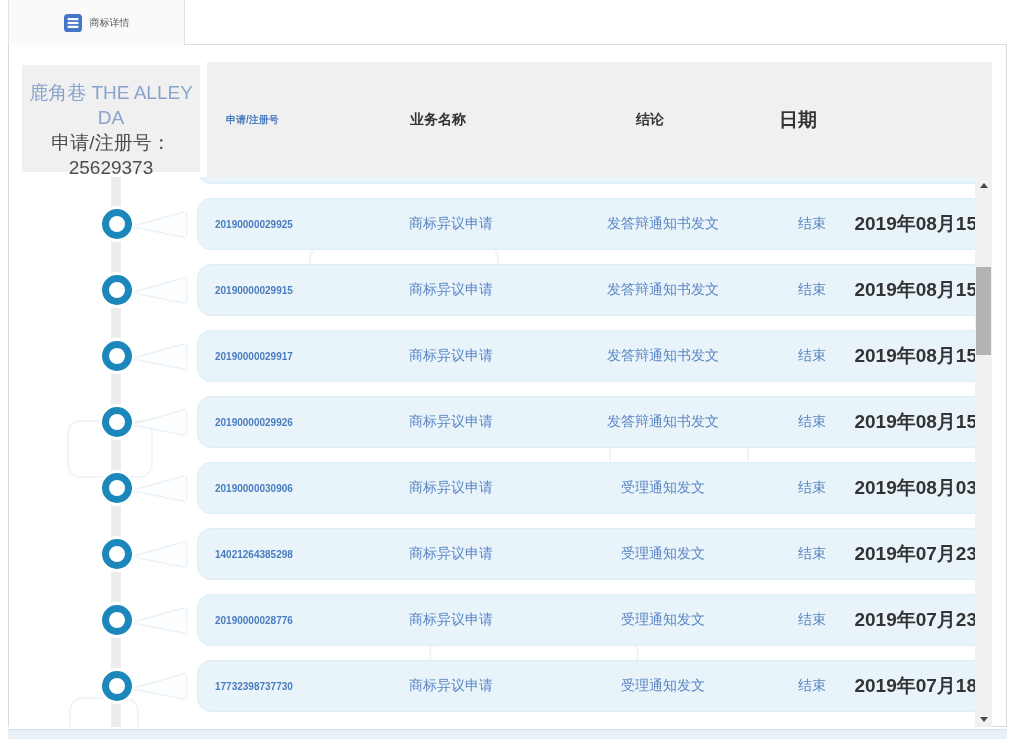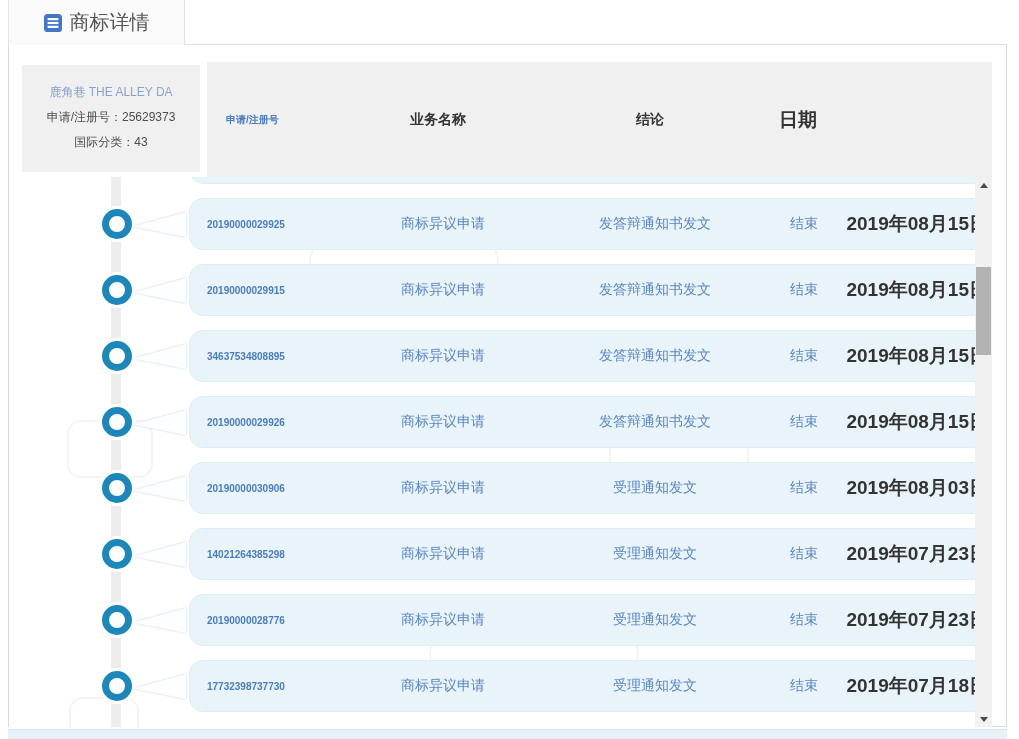--- a/index.html
+++ b/index.html
@@ -4,56 +4,56 @@
 <style>
   * { margin:0; padding:0; box-sizing:border-box; }
   html,body { width:1019px; height:739px; background:#ffffff; overflow:hidden;
               font-family:"Liberation Sans","DejaVu Sans",sans-serif; }
   .stage { position:relative; width:1019px; height:739px; background:#fff; }
 
   
   .tabbar { position:absolute; left:8px; top:0; width:999px; height:45px;
             border-bottom:1px solid #dcdcdc; background:#fff; }
   .tab { position:absolute; top:0; height:45px; display:flex; align-items:center;
-         justify-content:center; gap:8px; font-size:20px; color:#555; cursor:pointer; }
+         justify-content:center; gap:8px; font-size:10px; color:#555; cursor:pointer; }
   .tab-inactive { left:0; width:177px; background:#fafafa;
                   border-left:1px solid #e3e3e3; border-right:1px solid #e3e3e3; }
   .tab-active { left:177px; width:185px; background:#ffffff; height:46px;
                 border-left:1px solid #dcdcdc; border-right:1px solid #dcdcdc;
                 border-top:3px solid #4377c6; z-index:2; }
   .tab-icon { width:18px; height:18px; flex:0 0 auto; }
 
   
   .panel { position:absolute; left:8px; top:45px; width:999px; height:682px;
            background:#fff; border-left:1px solid #d9d9d9; border-right:1px solid #d9d9d9;
            border-bottom:1px solid #d9d9d9; }
 
   .sidebar-card { position:absolute; left:13px; top:20px; width:178px; height:107px;
                   background:#f0f0f0; text-align:center; padding-top:15px;
-                  font-size:12px; line-height:25px; color:#4d4d4d; }
+                  font-size:19px; line-height:25px; color:#4d4d4d; }
   .tm-name { color:#88a3cd; }
 
   .thead-bg { position:absolute; left:198px; top:17px; width:785px; height:115px;
               background:#f0f0f0; }
   .grid-row { display:grid; grid-template-columns:170px 166px 258px 40px 1fr;
               align-items:center; white-space:nowrap; }
   .thead-row { position:absolute; left:176px; top:17px; width:806px; height:115px;
                font-size:14px; font-weight:bold; color:#333; }
   .thead-row .c-num { padding-left:41px; text-align:left; }
   .c-biz,.c-stage,.c-concl { text-align:center; }
   .thead-row .c-date { text-align:center; }
 
   
   .viewport { position:absolute; left:0; top:132px; width:983px; height:550px;
               overflow:hidden; background:#fff; }
   .timeline-track { position:absolute; left:102px; top:0; width:10px; height:550px;
                     background:#ededed; }
   .rows-content { position:absolute; left:0; top:-45px; right:0; }
   .row-block { position:relative; height:52px; margin-bottom:14px; }
-  .bubble { position:absolute; left:180px; top:0; width:806px; height:52px;
+  .bubble { position:absolute; left:188px; top:0; width:806px; height:52px;
             background:#e8f4fa; border:1px solid #ddeef7; border-radius:14px;
             font-size:14px; color:#5b86c5; height:52px; }
   .bubble.grid-row { display:grid; }
   .c-num { padding-left:17px; text-align:left; font-size:10px; font-weight:bold; color:#4a7cc0; }
   .c-date { text-align:right; padding-right:6px; font-size:19px; font-weight:bold; color:#333; }
   .node-circle { position:absolute; left:93px; top:11px; width:30px; height:30px;
                  border:7px solid #1b87bb; border-radius:50%; background:#fff;
                  box-shadow:0 0 0 3px #fff; }
   .tail-wrap { position:absolute; left:124px; top:14px; width:53px; height:25px;
                filter:drop-shadow(0 0 1px #bfd3de); }
@@ -153,21 +153,21 @@
       <div class="c-concl">结束</div>
       <div class="c-date">2019年08月15日</div>
     </div>
   </div>
           <div class="row-block">
     <div class="node-circle"></div>
     <div class="tail-wrap">
               <div class="tail"></div>
             </div>
     <div class="bubble grid-row">
-      <div class="c-num">34637534808895</div>
+      <div class="c-num">20190000029917</div>
       <div class="c-biz">商标异议申请</div>
       <div class="c-stage">发答辩通知书发文</div>
       <div class="c-concl">结束</div>
       <div class="c-date">2019年08月15日</div>
     </div>
   </div>
           <div class="row-block">
     <div class="node-circle"></div>
     <div class="tail-wrap">
               <div class="tail"></div>

